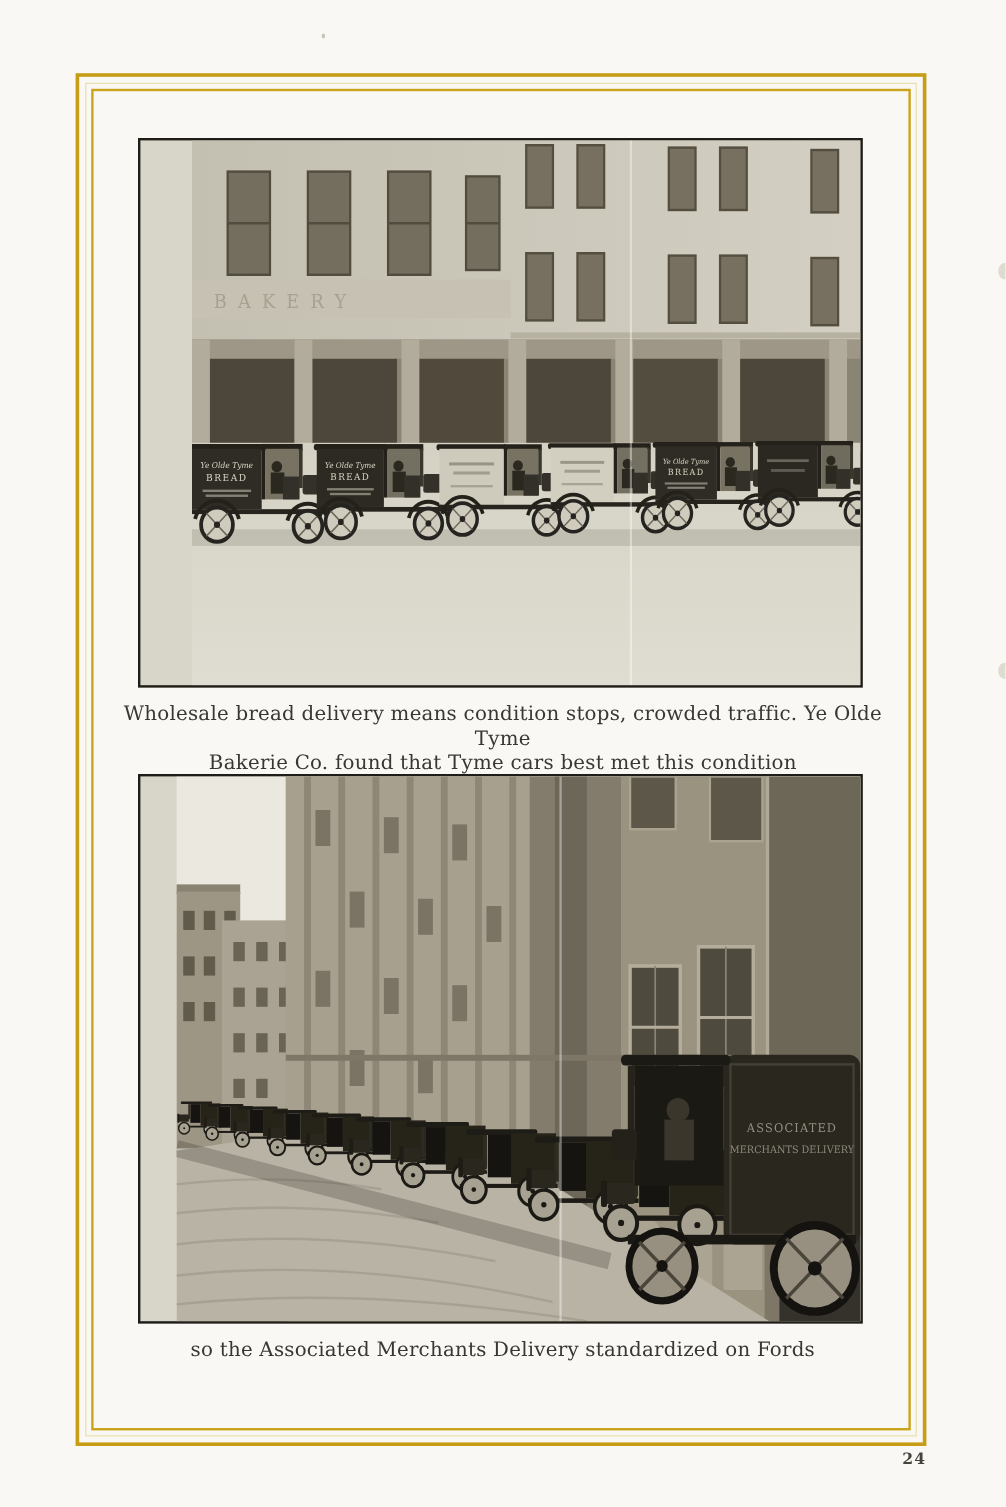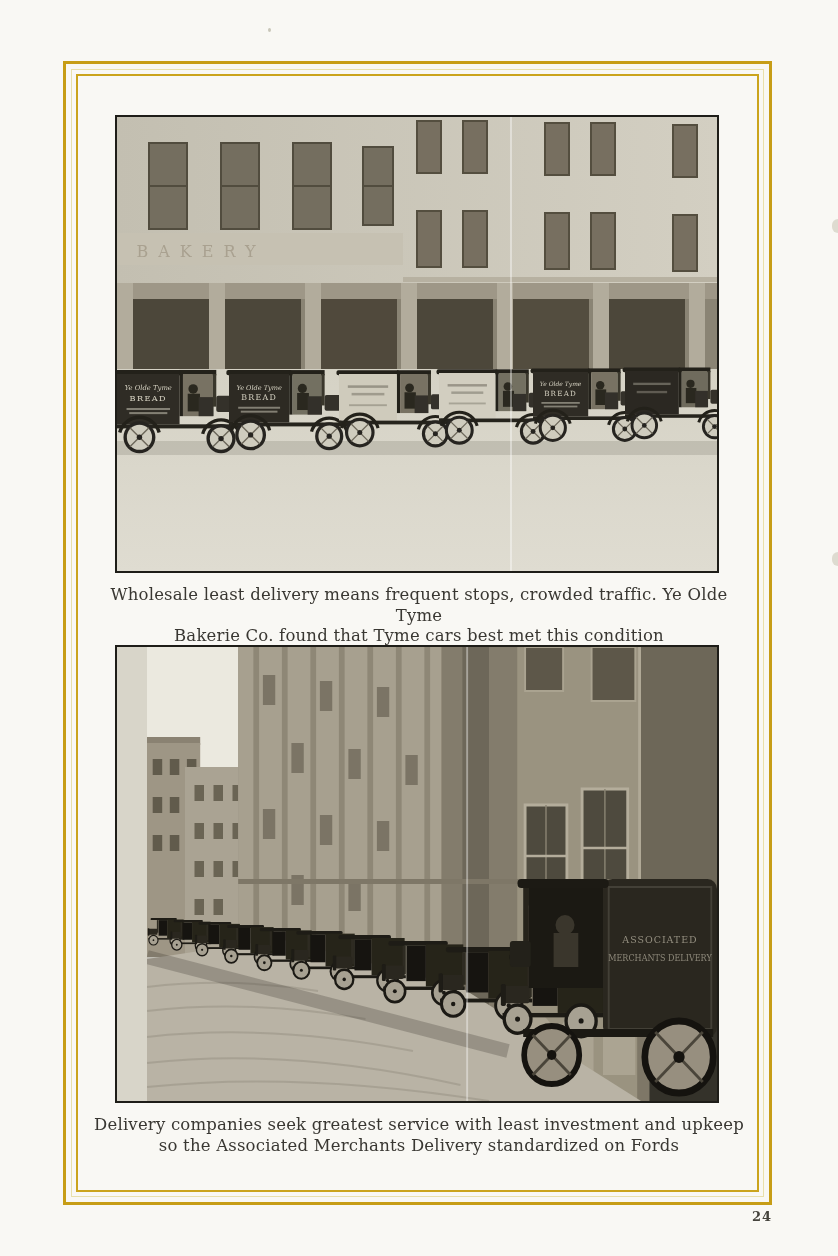--- a/index.html
+++ b/index.html
@@ -17,21 +17,21 @@
     border:3px solid #c79d16;
   }
   .frame-mid{position:absolute;inset:5px;border:1px solid #e9e0ab;}
   .frame-inner{position:absolute;inset:4px;border:2px solid #cba41c;}
 
   
   .photo{
     position:absolute;left:115px;width:604px;box-sizing:border-box;
     border:2px solid #1e1d18;background:#d8d5c9;margin:0;
   }
-  .photo-1{top:115px;height:458px;}
+  .photo-1{top:115px;height:458px;padding-left:43px;}
   .photo-2{top:645px;height:458px;padding-left:30px;}
   .photo svg{display:block;width:100%;height:100%;}
   svg text{font-family:"DejaVu Serif","Liberation Serif",serif;}
 
   
   .caption{
     position:absolute;left:85px;width:668px;text-align:center;
     font-size:16.5px;line-height:1.25;color:#393732;
     letter-spacing:.2px;
   }
@@ -292,21 +292,21 @@
         <line x1="141" y1="83" x2="165" y2="107" stroke="#6b6659" stroke-width="2"></line>
           <line x1="165" y1="83" x2="141" y2="107" stroke="#6b6659" stroke-width="2"></line>
         <circle cx="153" cy="95" r="4" fill="#262420"></circle>
       </g>
 
       <rect x="393" y="0" width="2" height="454" fill="#ffffff" opacity="0.4"></rect>
     </svg>
   </figure>
 
   <div class="caption caption-1">
-    <div>Wholesale least delivery means frequent stops, crowded traffic. Ye Olde Tyme</div>
+    <div>Wholesale bread delivery means condition stops, crowded traffic. Ye Olde Tyme</div>
     <div>Bakerie Co. found that Tyme cars best met this condition</div>
   </div>
 
   <figure class="photo photo-2">
     <svg viewBox="0 0 600 454" preserveAspectRatio="none">
       <rect x="0" y="0" width="600" height="454" fill="#ebe9df"></rect>
 
       <g>
         <rect x="0" y="90" width="56" height="8" fill="#8a8272"></rect>
         <rect x="0" y="96" width="56" height="214" fill="#9e9685"></rect>
@@ -549,21 +549,20 @@
         <line x1="143" y1="153" x2="193" y2="203" stroke="#4a453a" stroke-width="3"></line>
           <line x1="193" y1="153" x2="143" y2="203" stroke="#4a453a" stroke-width="3"></line>
         <circle cx="168" cy="178" r="6" fill="#15130f"></circle>
       </g>
 
       <rect x="336" y="0" width="2" height="454" fill="#ffffff" opacity="0.4"></rect>
     </svg>
   </figure>
 
   <div class="caption caption-2">
-    <div>Delivery companies seek greatest service with least investment and upkeep</div>
     <div>so the Associated Merchants Delivery standardized on Fords</div>
   </div>
 
   <div class="page-number">24</div>
 
   <div class="speck-top"></div>
   <div class="edge-mark edge-mark-1"></div>
   <div class="edge-mark edge-mark-2"></div>
 
 </div>

